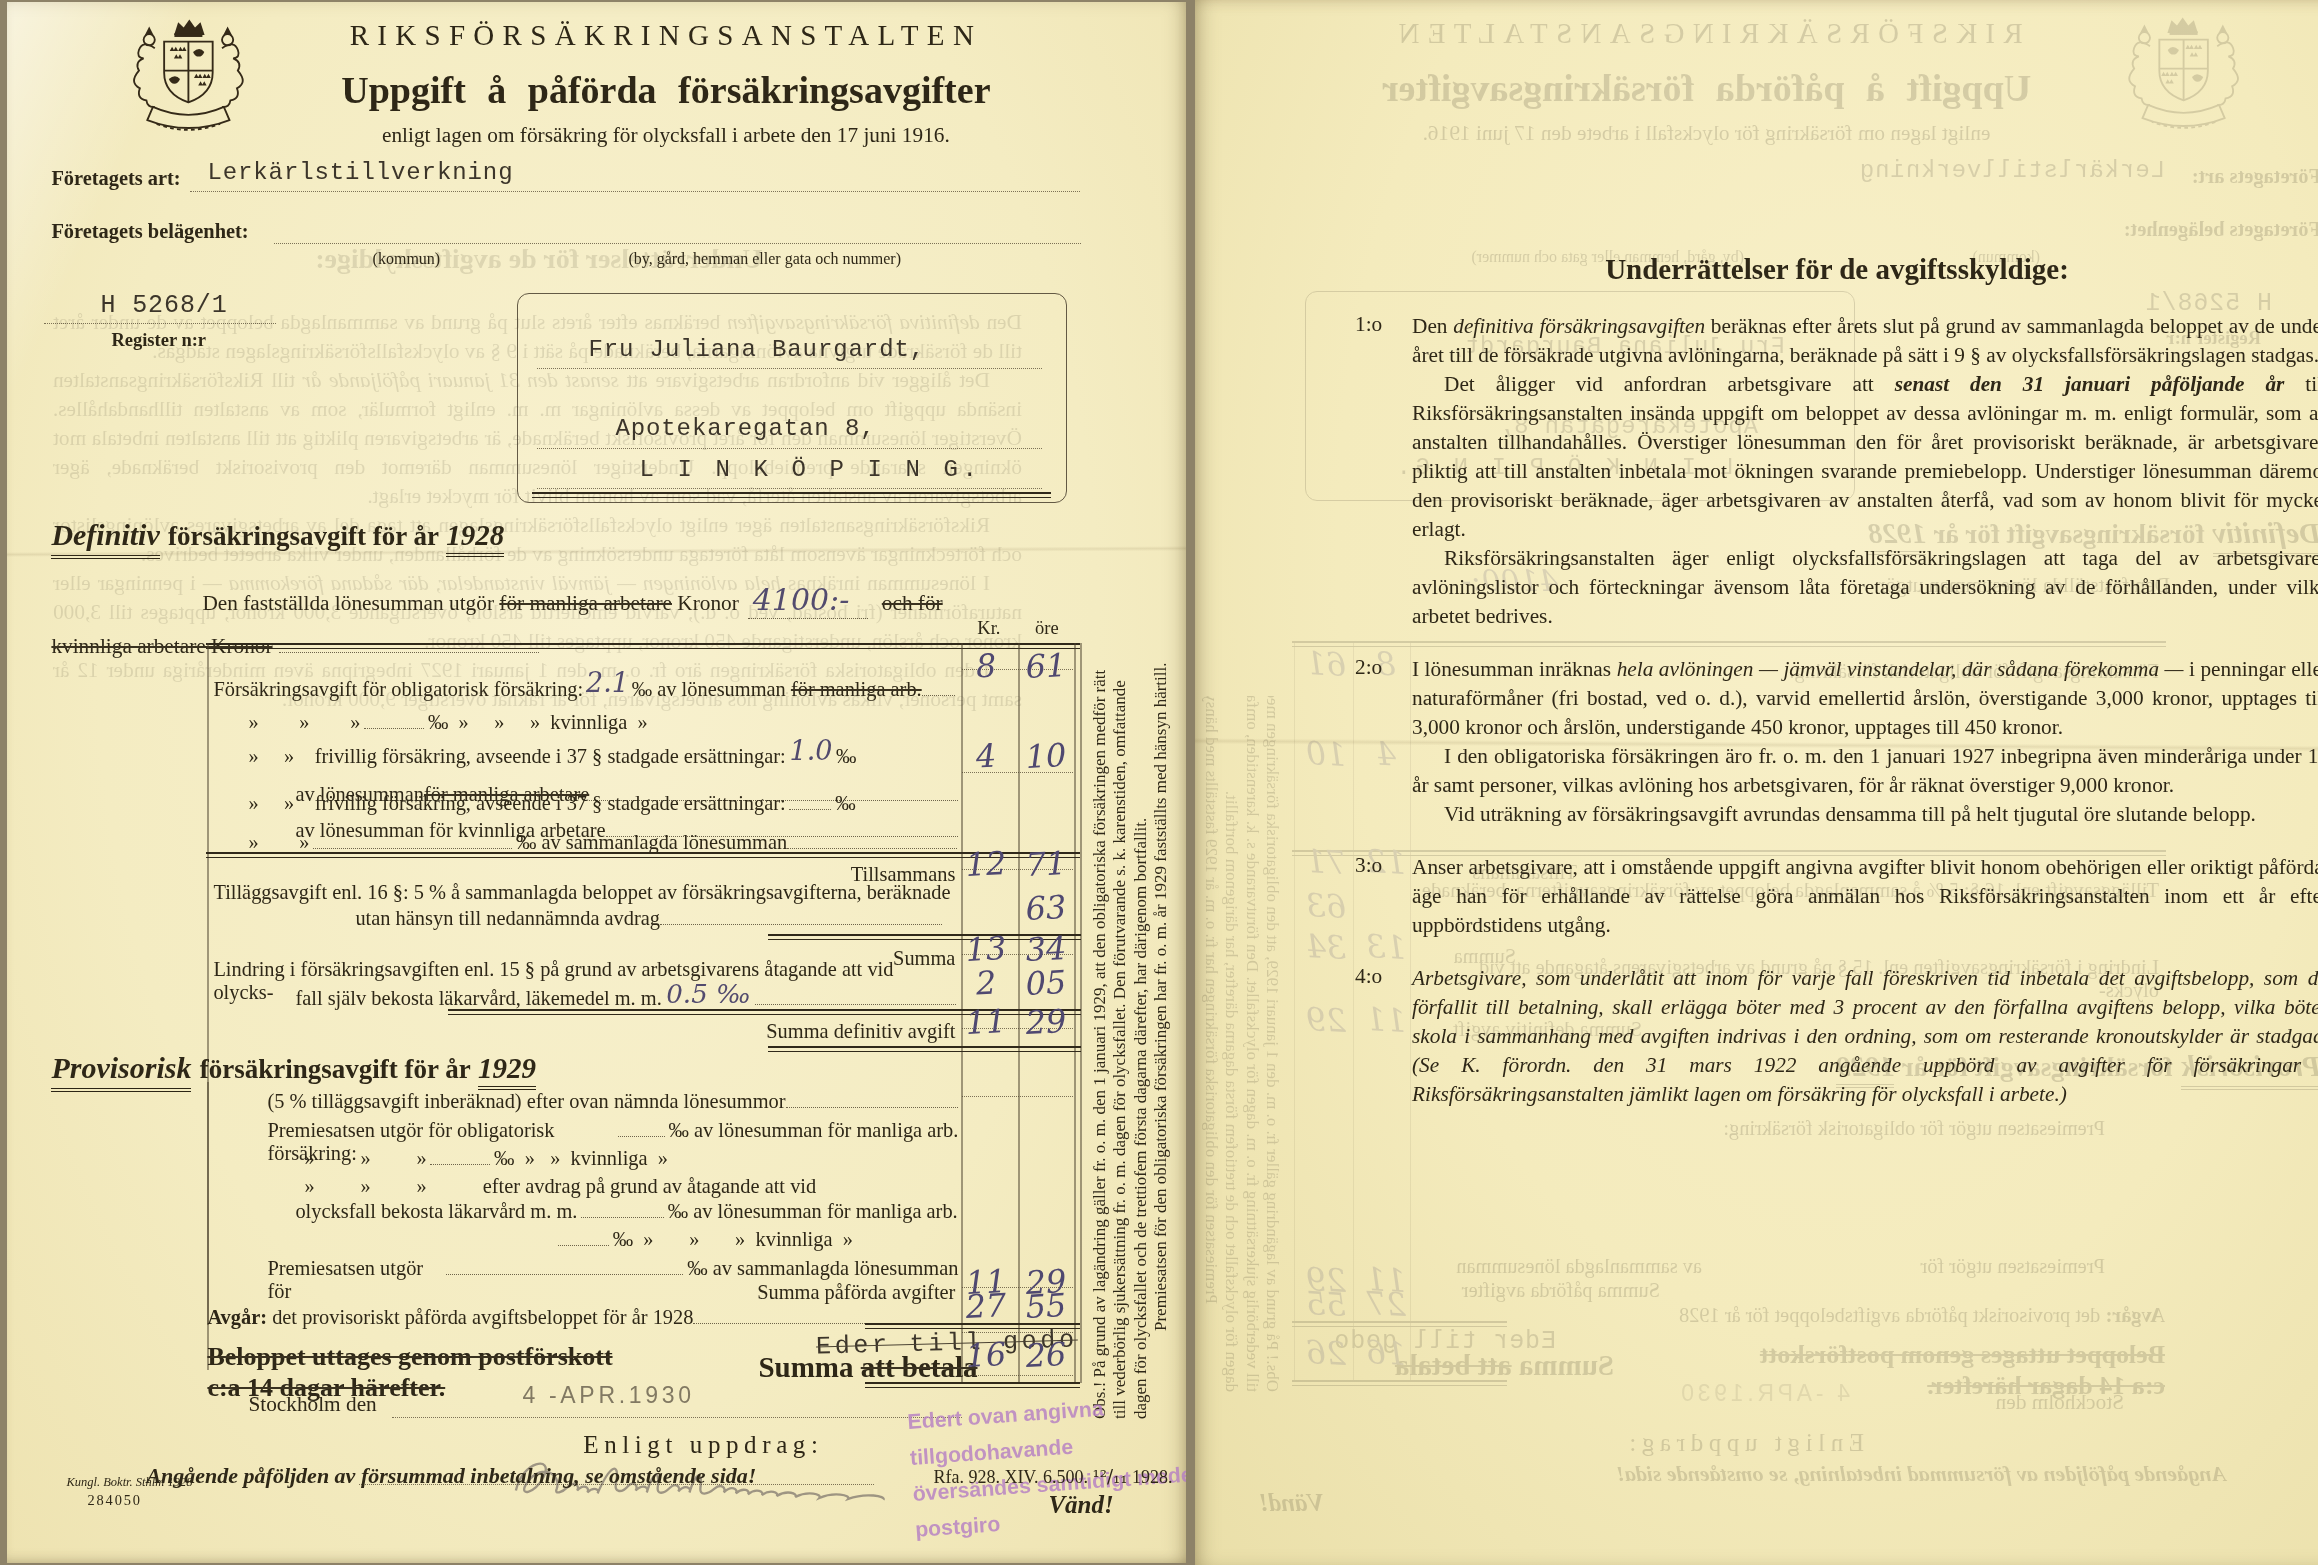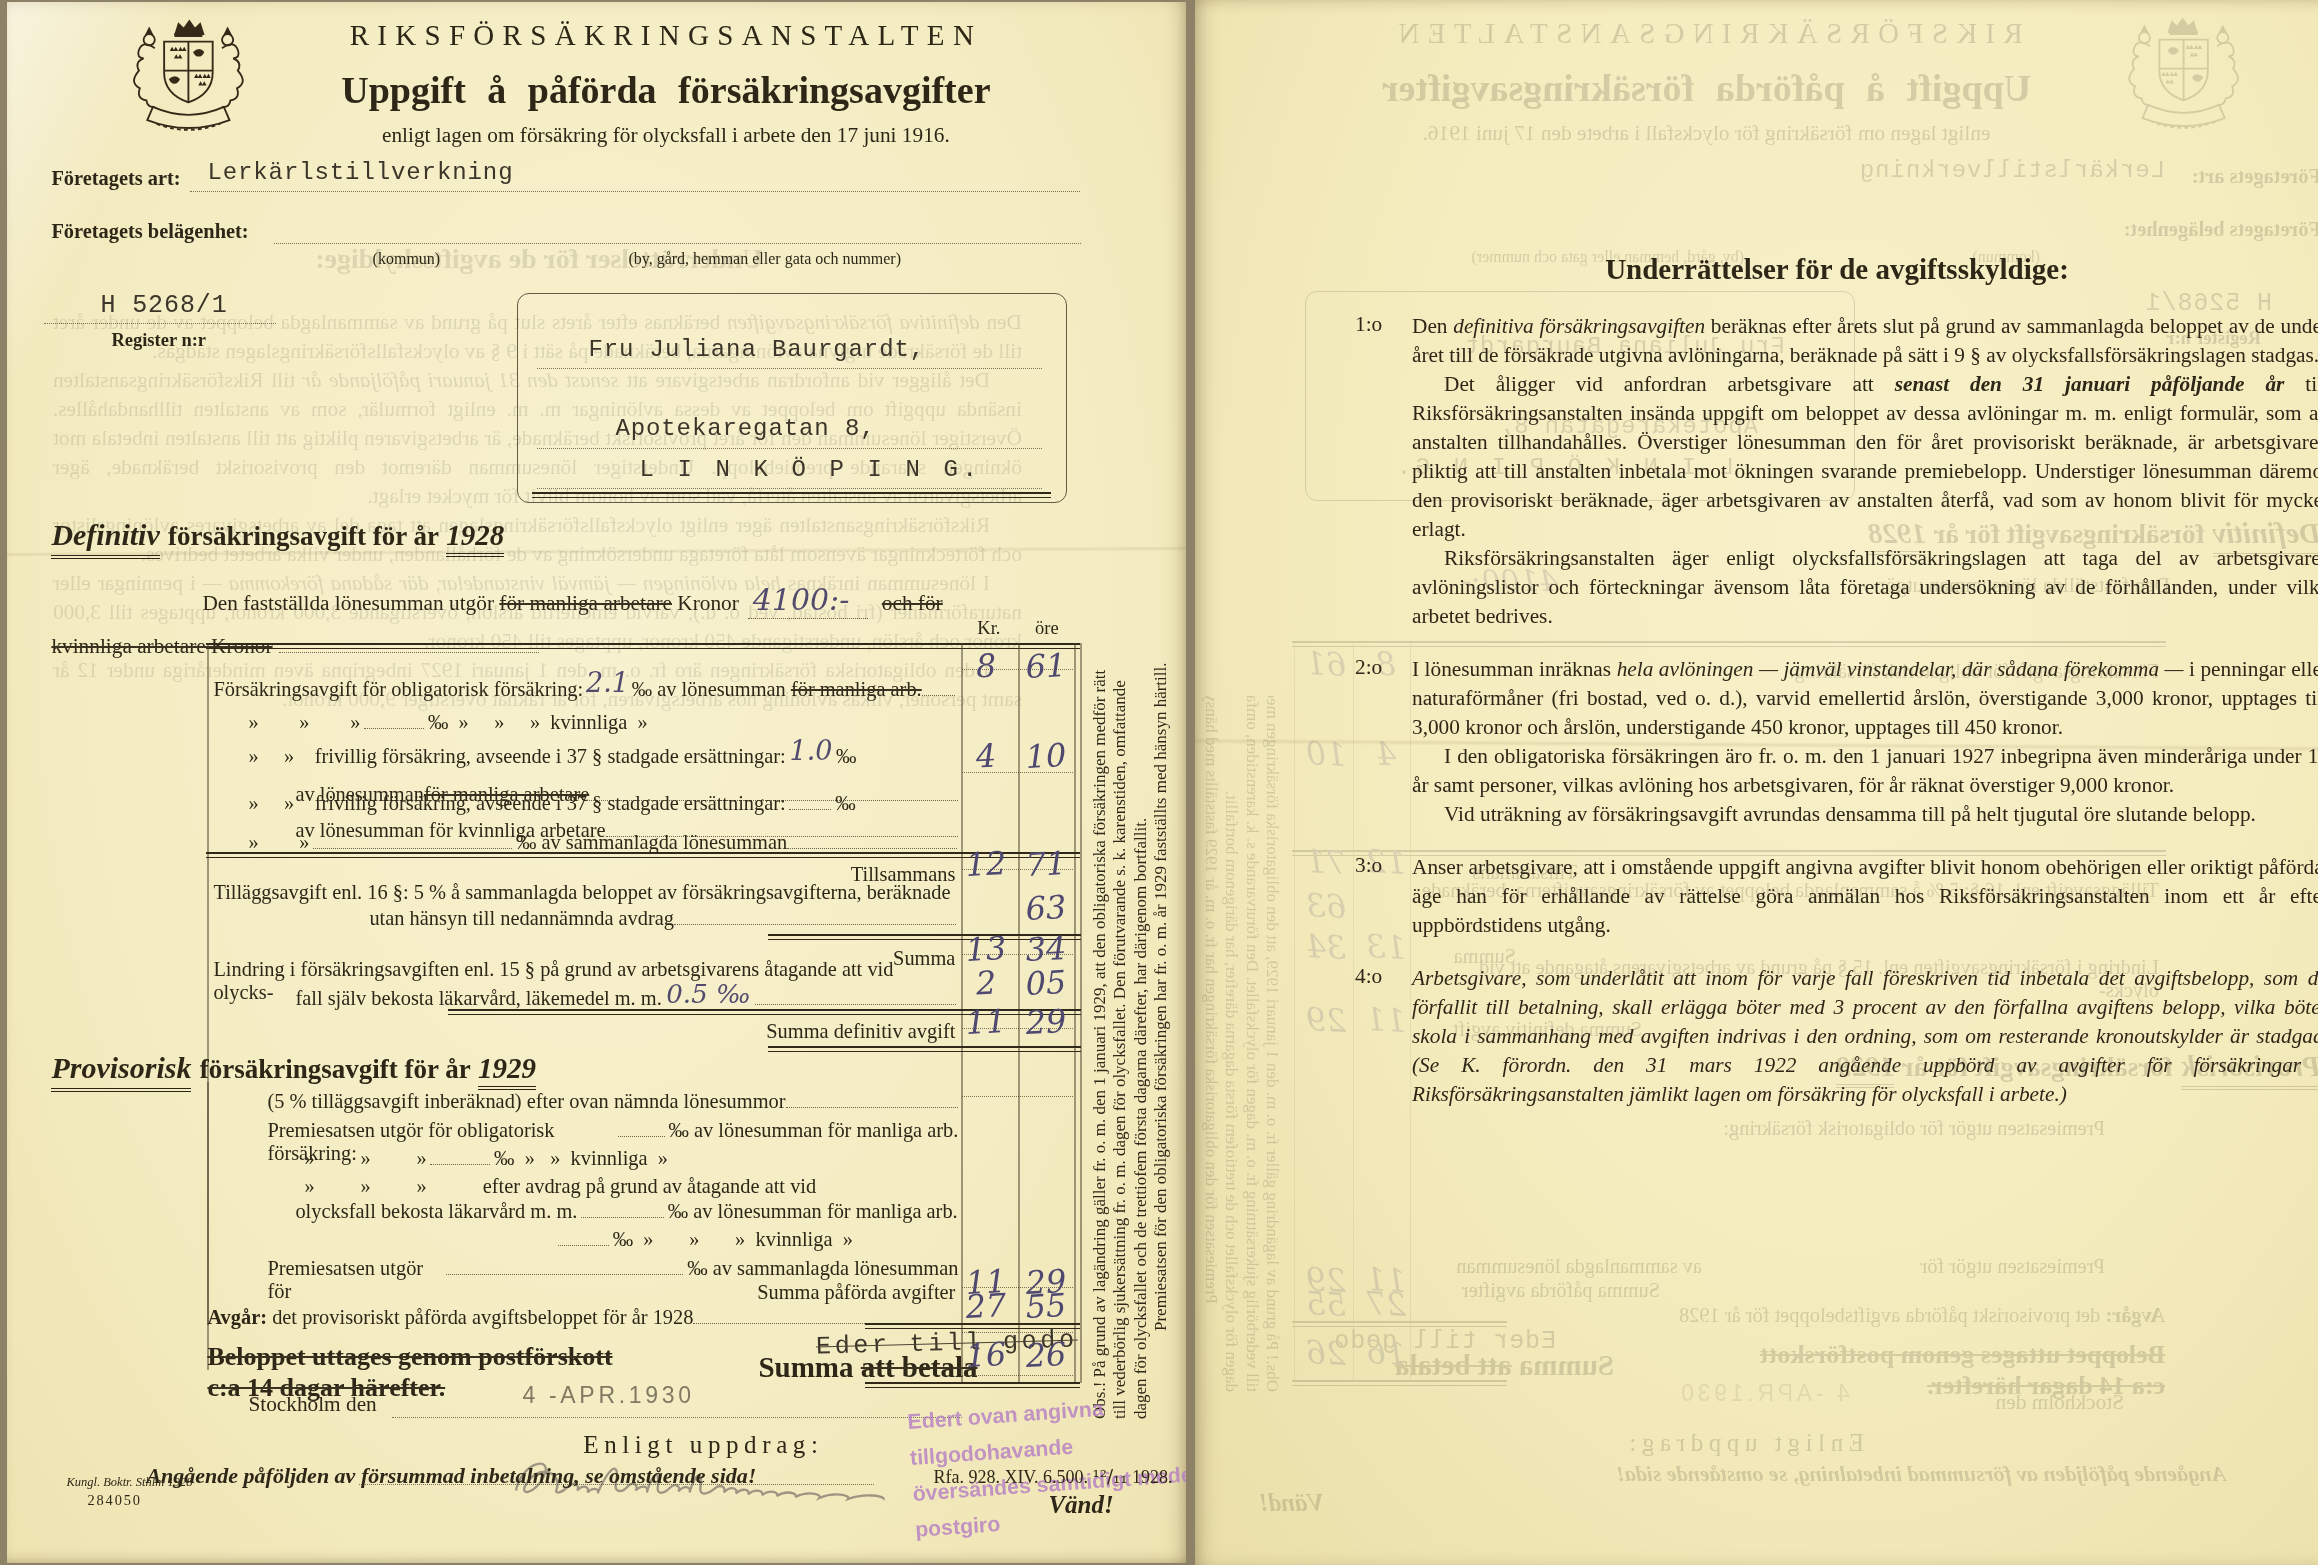--- a/index.html
+++ b/index.html
@@ -201,21 +201,21 @@
   <div class="dbl" style="left:199px;top:850px;width:874px;"></div>
 
   <div class="row" style="left:206px;top:861px;width:742px;justify-content:flex-end;">
     <span>Tillsammans</span>
   </div>
   <div class="vdots" style="left:955px;top:867px;width:111px;"></div>
 
   <div class="row" style="left:206px;top:879px;width:742px;">
     <span>Tilläggsavgift  enl.  16 §:  5 %  å sammanlagda beloppet av försäkringsavgifterna,  beräknade</span>
   </div>
-  <div class="row" style="left:362px;top:905px;width:587px;text-align:right;">
+  <div class="row" style="left:348px;top:905px;width:587px;text-align:right;">
     <span>utan hänsyn till nedannämnda avdrag</span>
     <span class="fill"></span>
   </div>
   <div class="dbl" style="left:761px;top:932px;width:313px;"></div>
 
   <div class="row" style="left:206px;top:945px;width:742px;justify-content:flex-end;">
     <span>Summa</span>
   </div>
   <div class="vdots" style="left:955px;top:952px;width:111px;"></div>
 

